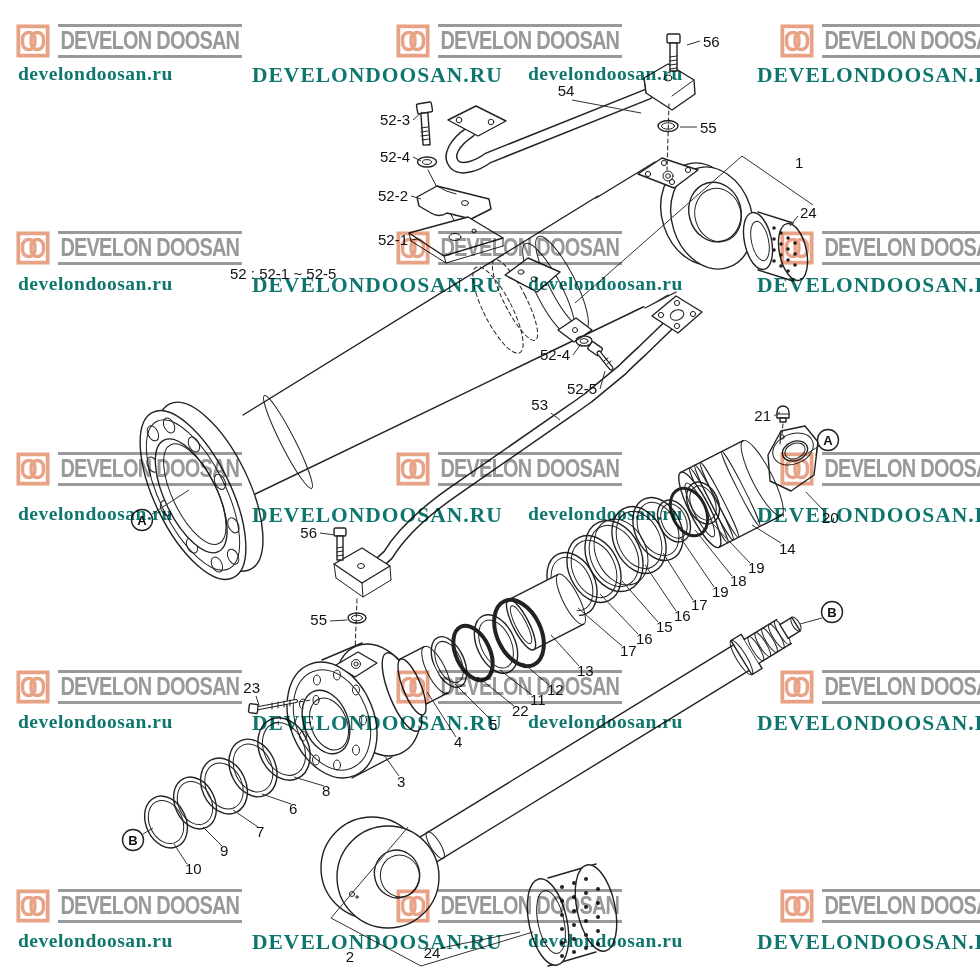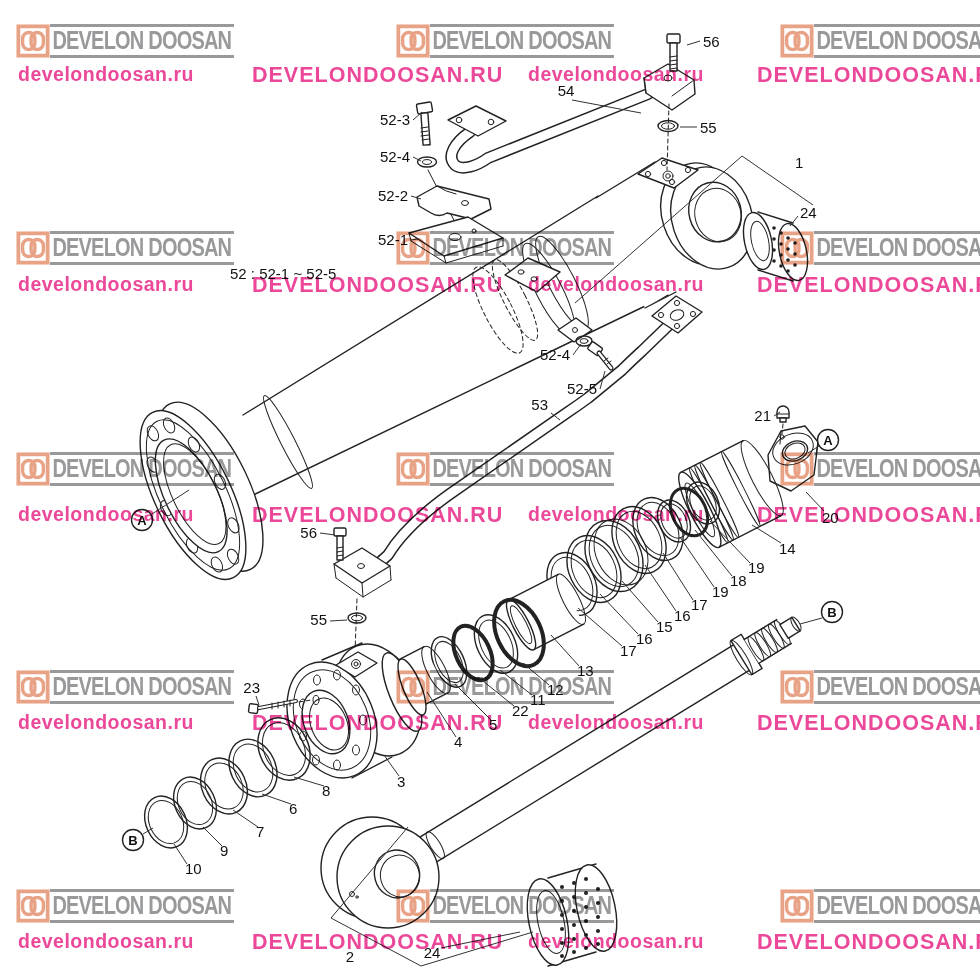--- a/index.html
+++ b/index.html
@@ -1,29 +1,29 @@
 <!DOCTYPE html>
 <html><head>
 <meta charset="utf-8">
 <style>
   html,body{margin:0;padding:0;background:#fff;}
   #page{position:relative;width:980px;height:980px;background:#fff;overflow:hidden;
         font-family:"Liberation Sans",sans-serif;}
   #diagram{position:absolute;left:0;top:0;z-index:1;}
   #wm-layer{position:absolute;left:0;top:0;width:980px;height:980px;z-index:2;
             mix-blend-mode:multiply;pointer-events:none;}
-  .wm-logo{position:absolute;display:flex;align-items:center;gap:0;}
+  .wm-logo{position:absolute;display:flex;align-items:center;gap:8px;}
   .logo-icon{width:34px;height:34px;flex:0 0 34px;}
   .logo-icon *{stroke:#e8a286;}
   .wordmark{display:inline-block;font:700 25px "Liberation Sans",sans-serif;color:#98999b;
             letter-spacing:-1px;white-space:nowrap;border-top:3px solid #98999b;
             border-bottom:3px solid #98999b;padding:0 3px;transform:scaleX(.8);
             transform-origin:0 50%;line-height:1.1;}
-  .wm-url{position:absolute;white-space:nowrap;font-family:Liberation Sans, sans-serif;
-          font-weight:700;color:#ec4899;}
+  .wm-url{position:absolute;white-space:nowrap;font-family:Liberation Serif, serif;
+          font-weight:700;color:#0f766e;}
   .wm-url.lower{font-size:19.5px;letter-spacing:.5px;}
   .wm-url.upper{font-size:21.5px;letter-spacing:1px;}
   
   #art{stroke:#222;fill:none;stroke-width:1.4;stroke-linejoin:round;stroke-linecap:round;}
   #art .w{fill:#fff;}
   #art .nf{fill:none;}
   #art .t{stroke-width:1;}
   #art .ob{stroke-width:4;}
   #art .ob2{stroke-width:3;}
   #art .dash{stroke-dasharray:4 3;stroke-width:1;}

